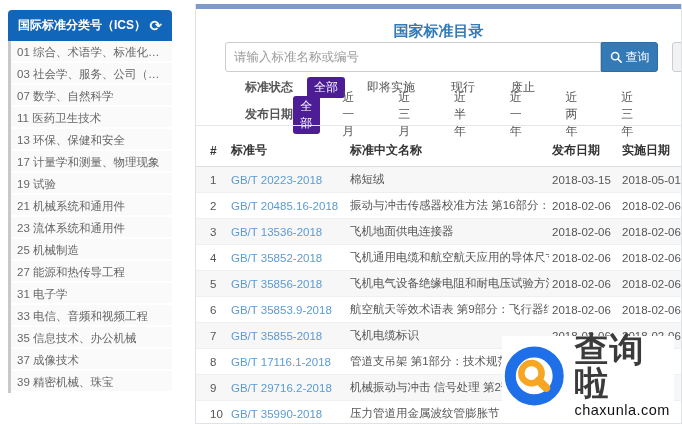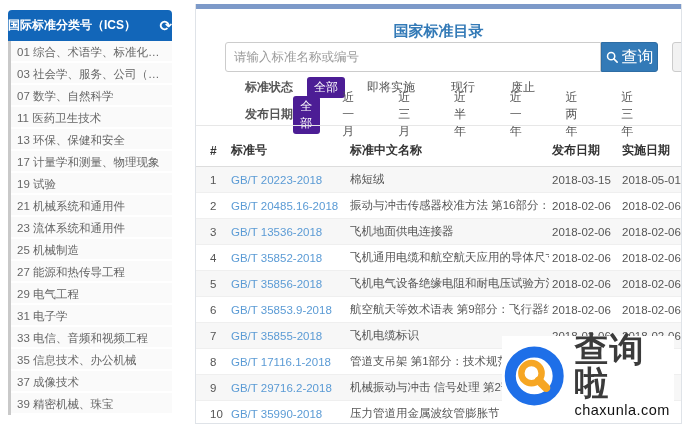--- a/index.html
+++ b/index.html
@@ -2,42 +2,42 @@
 <html><head>
 <meta charset="utf-8">
 <style>
   * { margin:0; padding:0; box-sizing:border-box; }
   html,body { width:682px; height:424px; overflow:hidden; background:#fff;
               font-family:"Liberation Sans","DejaVu Sans",sans-serif; }
 
   
   .sidebar { position:absolute; left:8px; top:10px; width:164px; }
   .side-header { background:#1266b9; color:#fff; font-size:12px; font-weight:bold;
-                 height:31px; line-height:31px; padding:0 0; border-radius:4px 4px 0 0;
+                 height:31px; line-height:31px; padding:0 10px; border-radius:4px 4px 0 0;
                  display:flex; justify-content:space-between; align-items:center; }
   .refresh { font-size:15px; font-weight:bold; cursor:pointer; line-height:1; }
   .side-list { border-left:3px solid #c9c9c9; }
   .side-item { background:#fafafa; color:#666; font-size:11.5px; padding:4px 6px;
                height:22px; line-height:14px; border-bottom:2px solid #fff;
                white-space:nowrap; overflow:hidden; text-overflow:ellipsis; cursor:pointer; }
 
   
   .panel { position:absolute; left:195px; top:4px; width:487px; height:420px;
            border:1px solid #dfe3e8; border-top:none; background:#fff; overflow:hidden; }
   .topbar { position:absolute; left:0; top:0; width:100%; height:5px; background:#7d9ac9; }
   .page-title { position:absolute; top:18px; width:100%; text-align:center;
                 color:#337ab7; font-size:15px; font-weight:bold; }
 
   .search-input { position:absolute; left:29px; top:38px; width:376px; height:30px;
                   border:1px solid #ccc; border-radius:3px 0 0 3px; padding:8px 8px;
                   font-size:12.5px; color:#555; outline:none; }
   .search-input::placeholder { color:#9a9a9a; }
   .search-btn { position:absolute; left:405px; top:38px; width:57px; height:30px;
                 background:#337ab7; border:1px solid #2e6da4; border-radius:0 3px 3px 0;
-                color:#fff; font-size:16px; cursor:pointer;
+                color:#fff; font-size:12px; cursor:pointer;
                 display:flex; align-items:center; justify-content:center; gap:4px; }
   .adv-btn { position:absolute; left:476px; top:38px; width:60px; height:30px;
              background:#f2f2f2; border:1px solid #ccc; border-radius:3px;
              color:#666; font-size:12px; cursor:pointer; text-align:left; padding-left:8px; }
 
   .filters { position:absolute; left:29px; top:72px; width:445px; }
   .filter-row { display:flex; align-items:center; height:23px; margin-bottom:4px; }
   .f-label { font-size:12px; font-weight:bold; color:#555; width:62px;margin-left:20px; }
   .f-opts { display:flex; align-items:center; }
   .f-opt { font-size:12px; color:#555; margin-right:22px; cursor:pointer; padding:2px 7px; }
@@ -78,21 +78,20 @@
       <div class="side-item">03 社会学、服务、公司（企业）的…</div>
       <div class="side-item">07 数学、自然科学</div>
       <div class="side-item">11 医药卫生技术</div>
       <div class="side-item">13 环保、保健和安全</div>
       <div class="side-item">17 计量学和测量、物理现象</div>
       <div class="side-item">19 试验</div>
       <div class="side-item">21 机械系统和通用件</div>
       <div class="side-item">23 流体系统和通用件</div>
       <div class="side-item">25 机械制造</div>
       <div class="side-item">27 能源和热传导工程</div>
-      <div class="side-item">29 电气工程</div>
       <div class="side-item">31 电子学</div>
       <div class="side-item">33 电信、音频和视频工程</div>
       <div class="side-item">35 信息技术、办公机械</div>
       <div class="side-item">37 成像技术</div>
       <div class="side-item">39 精密机械、珠宝</div>
     </div>
 </div>
 
 <div class="panel">
   <div class="topbar"></div>

